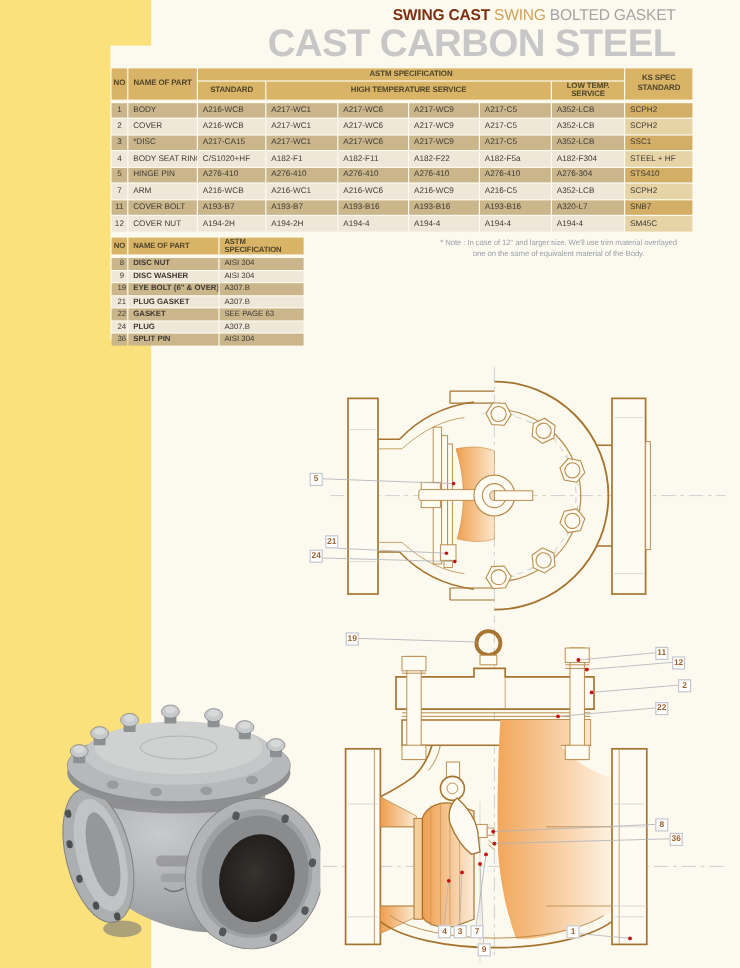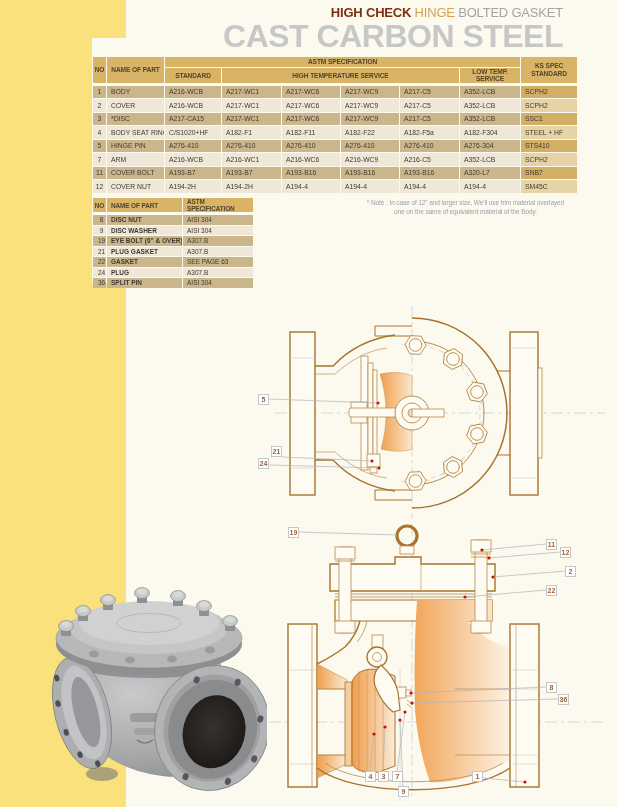--- a/index.html
+++ b/index.html
@@ -48,21 +48,21 @@
   .photo{position:absolute;left:42px;top:578px;width:225px;height:215px;}
 </style>
 </head>
 <body>
 
 <div class="page">
   <div class="yellow-band"></div>
   <div class="table-zone"></div>
 
   <div class="titles">
-    <div class="t-line1"><span class="t1">HIGH CHECK</span> <span class="t2">HINGE</span> <span class="t3">BOLTED GASKET</span></div>
+    <div class="t-line1"><span class="t1">SWING CAST</span> <span class="t2">SWING</span> <span class="t3">BOLTED GASKET</span></div>
     <div class="t-line2">CAST CARBON STEEL</div>
   </div>
 
   <table class="mt">
     <colgroup>
         <col style="width:13px">
         <col style="width:57px">
         <col style="width:56px">
         <col style="width:59px">
         <col style="width:58px">

